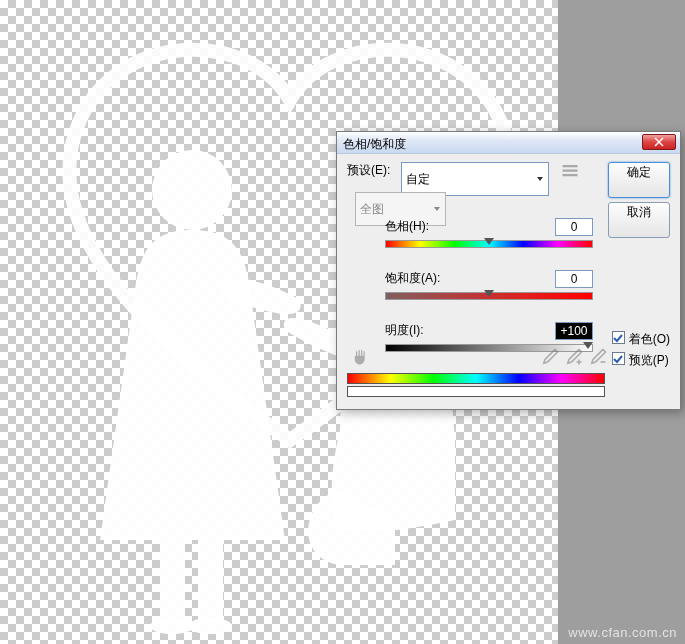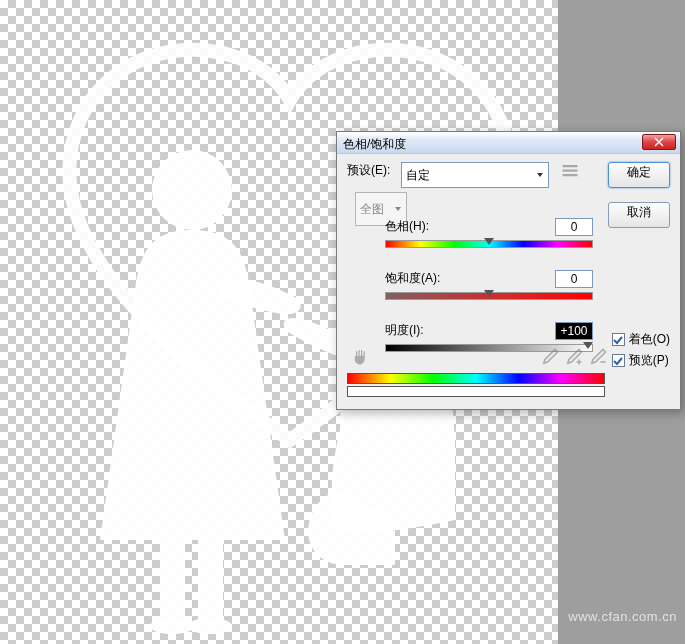--- a/index.html
+++ b/index.html
@@ -44,38 +44,38 @@
   display: flex; align-items: center; justify-content: center;
 }
 .close-btn svg { width: 10px; height: 10px; }
 .close-btn svg line { stroke: #fff; stroke-width: 1.5; }
 
 .dialog-body { padding: 8px 10px 8px 10px; position: relative; height: calc(100% - 22px); }
 
 .preset-row { display: flex; align-items: flex-start; gap: 4px; margin-bottom: 10px; }
 .preset-label { width: 50px; }
 .preset-select {
-  flex: 1; height: 26px; background: #fff; border: 1px solid #7a9ac0;
+  flex: 1; height: 34px; background: #fff; border: 1px solid #7a9ac0;
   display: flex; align-items: center; padding: 0 4px; max-width: 148px;
 }
 .preset-select-arrow { margin-left: auto; }
 .preset-select-arrow svg { width: 8px; height: 8px; display: block; }
 
 .preset-icon { width: 18px; height: 18px; margin-left: 8px; opacity: 0.5; display: flex; align-items: center; justify-content: center; }
 
 .ok-btn, .cancel-btn {
-  position: absolute; right: 10px; width: 62px; height: 26px;
+  position: absolute; right: 10px; width: 62px; height: 36px;
   background: linear-gradient(#fdfdfd, #e5e5e5); border: 1px solid #8a9bb5;
   border-radius: 3px; text-align: center; line-height: 18px;
 }
 .ok-btn { top: 8px; box-shadow: 0 0 2px #4a90d9; border-color: #4a90d9; }
 .cancel-btn { top: 48px; }
 
 .edit-dropdown {
-  position: absolute; left: 18px; top: 38px; width: 52px; height: 20px;
+  position: absolute; left: 18px; top: 38px; width: 91px; height: 20px;
   background: #f5f5f5; border: 1px solid #b5b5b5; display: flex; align-items: center;
   padding: 16px 4px; color: #888;
 }
 .edit-dropdown .dd-arrow { margin-left: auto; }
 .edit-dropdown .dd-arrow svg { width: 8px; height: 8px; }
 
 .slider-group { position: absolute; left: 48px; top: 64px; width: 208px; }
 .slider-row { margin-bottom: 18px; }
 .slider-label-row { display: flex; align-items: flex-start; justify-content: space-between; margin-bottom: 4px; }
 .slider-input {
@@ -114,30 +114,30 @@
   background: #fefefe;
 }
 
 
 .tool-icon { width: 20px; height: 20px; display: flex; align-items: center; justify-content: center; opacity: 0.55; }
 .eyedroppers { position: absolute; left: 203px; bottom: 42px; display: flex; gap: 4px; }
 .hand-tool { position: absolute; left: 14px; bottom: 42px; }
 
 
 .checks { position: absolute; right: 10px; bottom: 40px; }
-.check-row { display: flex; align-items: center; gap: 4px; margin-top: 4px; }
+.check-row { display: flex; align-items: flex-start; gap: 4px; margin-top: 4px; }
 .check-box {
   width: 13px; height: 13px; background: #fff; border: 1px solid #6a7a90;
   display: flex; align-items: center; justify-content: center;
 }
 .check-box svg { width: 10px; height: 10px; }
 .check-box svg polyline { stroke: #2b5fb0; stroke-width: 2; fill: none; }
 
 .watermark {
-  position: absolute; right: 8px; bottom: 20px; color: rgba(255,255,255,0.7);
+  position: absolute; right: 8px; bottom: 4px; color: rgba(255,255,255,0.7);
   font-size: 13px; font-family: Arial, sans-serif; letter-spacing: 0.5px;
 }
 </style>
 </head>
 <body>
 
 <div class="canvas-area"></div>
 
 <div class="silhouette">
   <svg viewBox="0 0 558 644">

